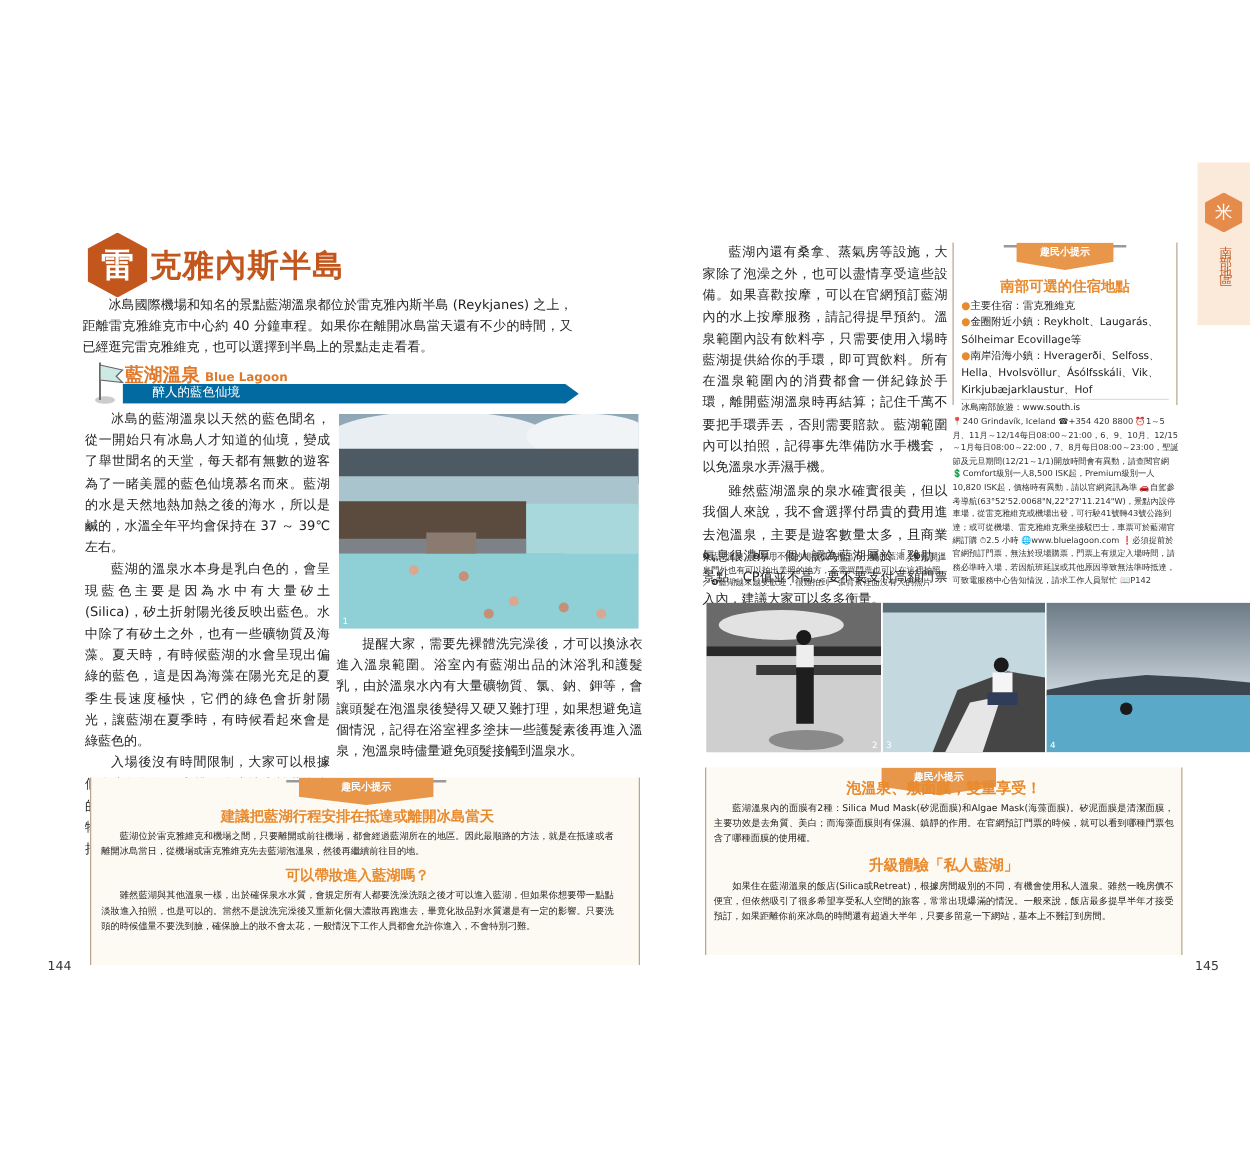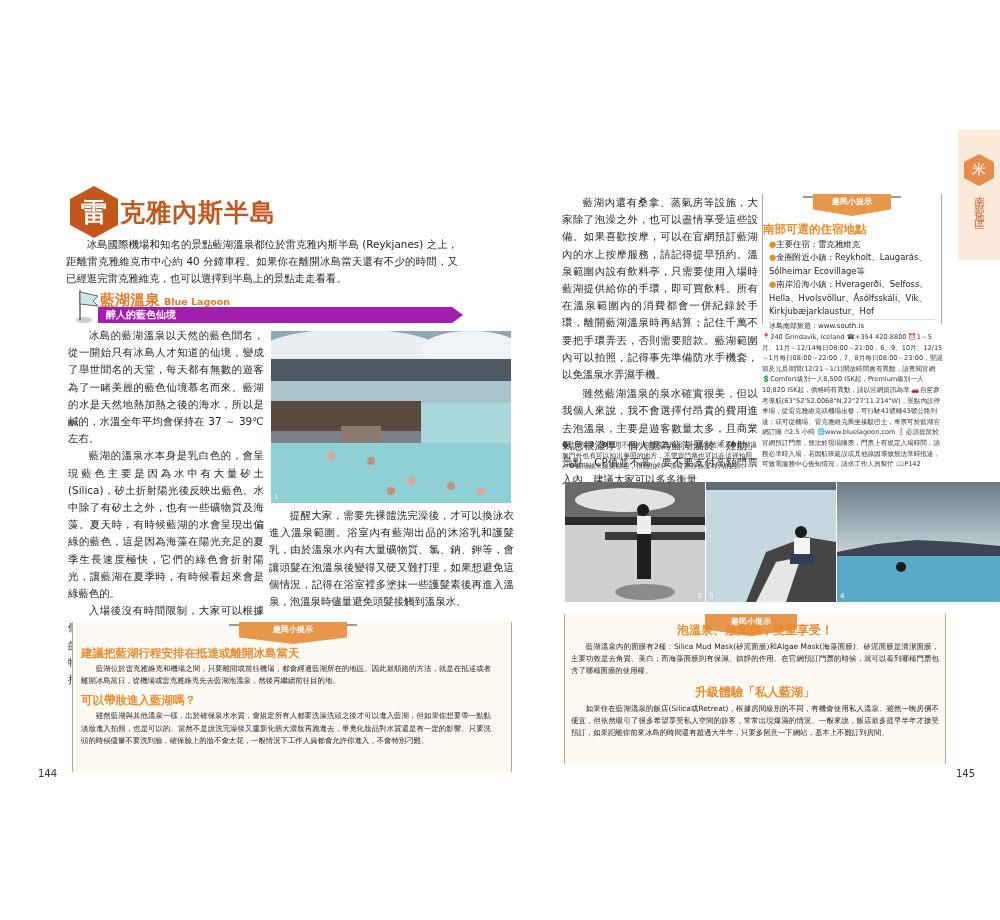--- a/index.html
+++ b/index.html
@@ -15,29 +15,29 @@
   
   .hex { width: 48px; height: 52px; background: #c2561d;
          clip-path: polygon(50% 0, 100% 25%, 100% 75%, 50% 100%, 0 75%, 0 25%);
          display: flex; align-items: center; justify-content: center; color: #fff;
          font-family: "DejaVu Serif", serif; font-size: 26px; font-weight: bold; }
   .chap-title { font-family: "DejaVu Serif", serif; font-size: 25px; font-weight: bold; color: #c2561d; letter-spacing: 1px; }
 
   
   .sec-title { font-size: 15px; font-weight: bold; color: #e07a2a; }
   .sec-sub-en { font-size: 9.5px; font-weight: bold; color: #e07a2a; margin-left: 4px; }
-  .teal-banner { background: #a21caf; color: #fff; font-size: 10px; font-weight: bold; height: 16px; line-height: 16px; padding-left: 8px;
+  .teal-banner { background: #0369a1; color: #fff; font-size: 10px; font-weight: normal; height: 16px; line-height: 16px; padding-left: 24px;
                  clip-path: polygon(0 0, 97% 0, 100% 50%, 97% 100%, 0 100%); }
 
   
   .tip-box { background: #fdfaf3; border-left: 1.5px solid #b8a98e; border-right: 1.5px solid #b8a98e; }
   .tip-tab { background: #e7964a; color: #fff; font-size: 8px; font-weight: bold; text-align: center; line-height: 16px;
              clip-path: polygon(0 0, 100% 0, 100% 70%, 50% 100%, 0 70%); height: 22px; }
   .tip-tab-line { position: absolute; top: 2px; height: 2px; background: #9a9a9a; }
-  .tip-title { color: #e88a2e; font-size: 11.5px; font-weight: bold; text-align: left; }
+  .tip-title { color: #e88a2e; font-size: 11.5px; font-weight: bold; text-align: center; }
   .tip-title-lg { color: #e88a2e; font-size: 12px; text-align: center; font-weight: bold; }
 
   .bullet { color: #e88a2e; }
   .photo { overflow: hidden; position: absolute; }
   .photo-num { position: absolute; bottom: 2px; color: #fff; font-size: 7px; }
   .pageno { font-size: 10px; color: #333; }
 
   .side-tab { background: #fbe9da; }
   .side-hex { width: 30px; height: 32px; background: #e58c4c;
               clip-path: polygon(50% 0, 100% 25%, 100% 75%, 50% 100%, 0 75%, 0 25%);

